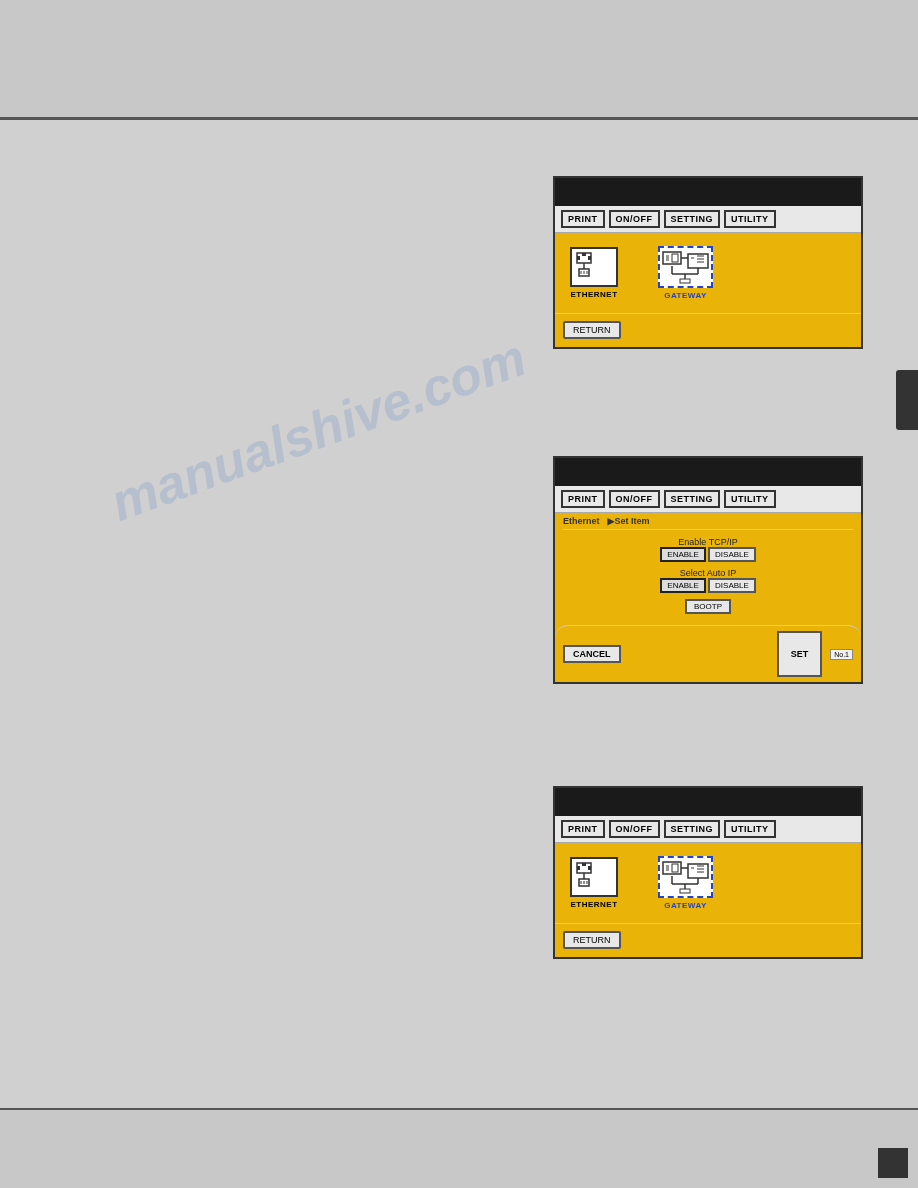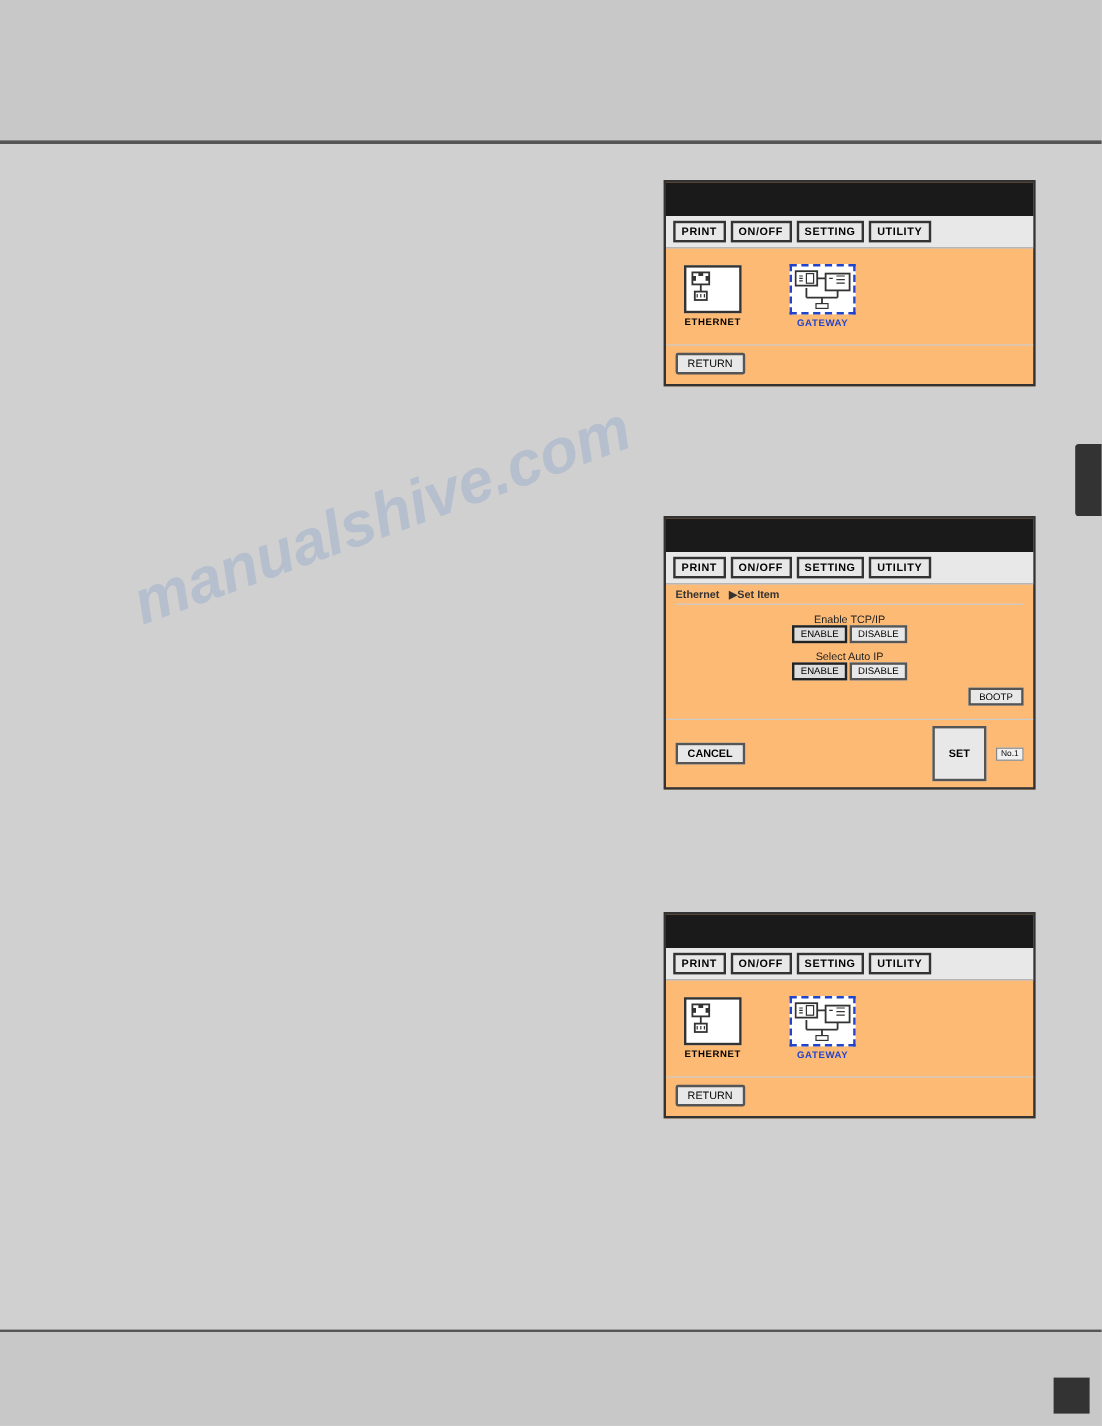--- a/index.html
+++ b/index.html
@@ -62,22 +62,23 @@
       font-weight: bold;
       transform: rotate(-20deg);
       pointer-events: none;
       white-space: nowrap;
     }
 
     
     .panel-box {
       position: absolute;
       right: 55px;
-      background: #fdba74;
+      background: #eab308;
       border: 2px solid #333;
+      margin-top: 26px;
     }
 
     .panel-top {
       top: 150px;
       width: 310px;
     }
 
     .panel-middle {
       top: 430px;
       width: 310px;
@@ -226,31 +227,32 @@
       text-align: center;
     }
 
     .option-btn.active {
       background: #ddd;
       border: 2px solid #222;
     }
 
     .protocol-row {
       display: flex;
-      justify-content: flex-end;
+      justify-content: center;
       padding: 3px 0;
     }
 
     
     .action-row {
       display: flex;
       align-items: center;
       padding: 5px 8px;
       border-top: 1px solid #ccc;
       gap: 8px;
+      border-radius: 13px;
     }
 
     .cancel-btn {
       border: 2px solid #555;
       background: #e8e8e8;
       font-size: 9px;
       font-weight: bold;
       padding: 2px 8px;
       cursor: pointer;
       font-family: Arial, sans-serif;

